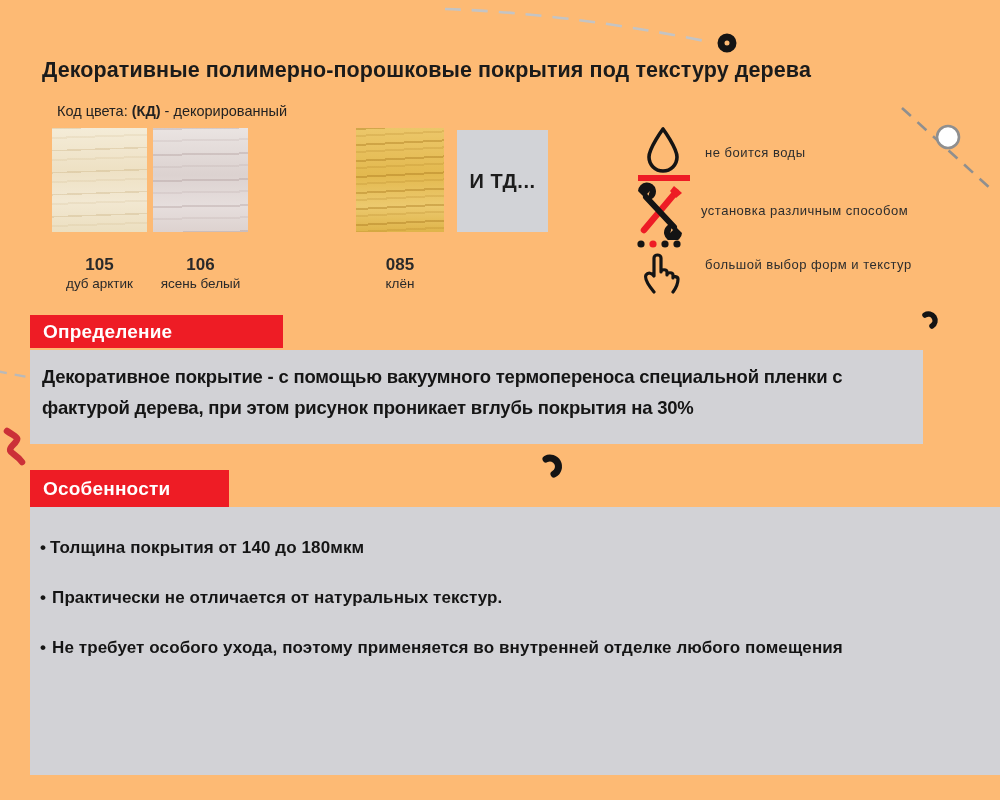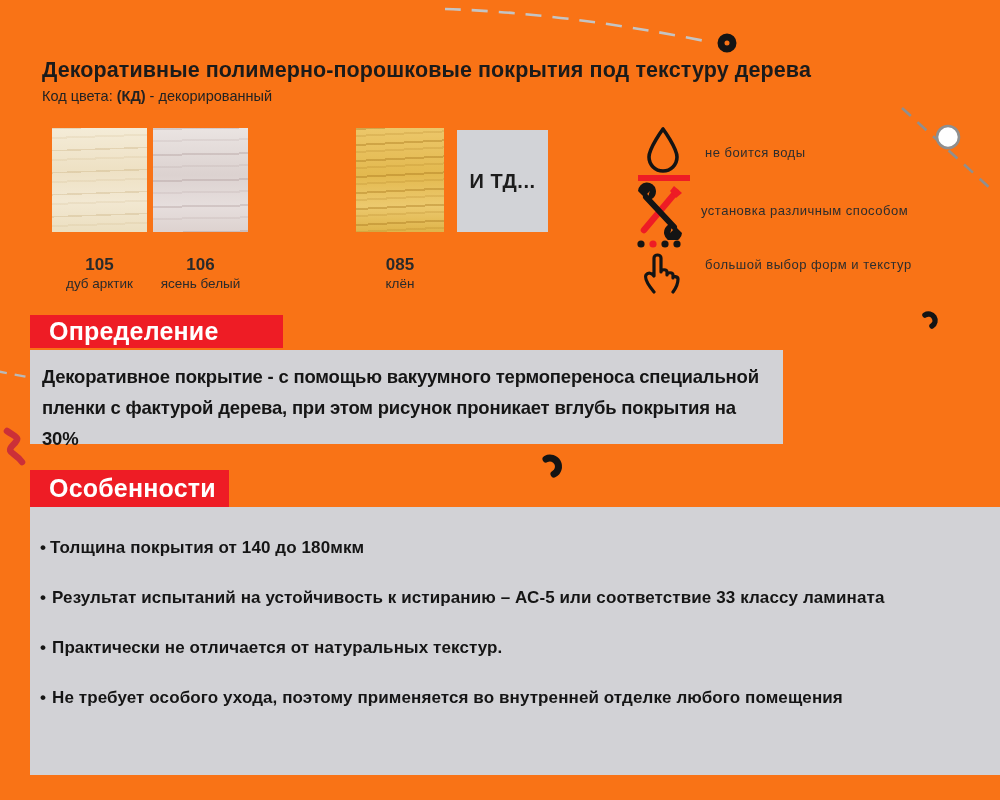--- a/index.html
+++ b/index.html
@@ -1,27 +1,27 @@
 <!DOCTYPE html>
 <html><head>
 <meta charset="utf-8">
 <style>
   html,body{margin:0;padding:0;background:#fff;}
   .canvas{
     position:relative;width:1000px;height:800px;overflow:hidden;
-    font-family:"Liberation Sans",sans-serif;color:#1c1c1c;background:#f97316;text-decoration:underline;
+    font-family:"Liberation Sans",sans-serif;color:#1c1c1c;background:#fdba74;text-decoration:underline;
   }
   .decor{position:absolute;left:0;top:0;width:1000px;height:800px;pointer-events:none;}
 
   .title{
     position:absolute;left:42px;top:58px;width:900px;margin:0;
     font-size:21.5px;font-weight:700;color:#1b1b1b;letter-spacing:0.1px;
   }
   .subtitle{
-    position:absolute;left:42px;top:88px;margin:0;
+    position:absolute;left:42px;top:88px;margin:15px;
     font-size:14.5px;color:#222;text-align:center;
   }
   .subtitle b{font-weight:700;}
 
   
   .swatch{position:absolute;top:128px;text-align:center;}
   .chip{width:95px;height:104px;}
   .sw1{left:52px;} .sw2{left:153px;} .sw3{left:255px;} .sw4{left:356px;}
   .sw4 .chip{width:88px;}
   .swatch .code{margin-top:23px;font-size:17px;font-weight:700;color:#2a2a2a;}
@@ -52,28 +52,28 @@
     margin-left:13px;width:232px;font-size:13px;color:#2d2d2d;
     letter-spacing:0.5px;line-height:1.25;font-weight:400;
   }
   .b1{left:634px;top:124px;}
   .b2{left:630px;top:182px;}
   .b3{left:634px;top:236px;}
 
   
   .red-head{
     position:absolute;background:#ee1c25;color:#fff;font-weight:700;
-    display:flex;align-items:center;padding-left:19px;box-sizing:border-box;
-    font-size:25px;letter-spacing:0.2px;
+    display:flex;align-items:center;padding-left:13px;box-sizing:border-box;
+    font-size:19px;letter-spacing:0.2px;
   }
   .head-def{left:30px;top:315px;width:253px;height:33px;}
   .head-feat{left:30px;top:470px;width:199px;height:37px;}
   .gray-body{position:absolute;background:#d2d2d6;box-sizing:border-box;}
   .body-def{
-    left:30px;top:350px;width:753px;height:94px;
+    left:30px;top:350px;width:893px;height:94px;
     padding:11px 10px 0 12px;font-size:18.5px;font-weight:700;
     line-height:31px;color:#151515;letter-spacing:-0.2px;
   }
   .body-feat{
     left:30px;top:507px;width:985px;height:268px;
     padding:26px 14px 0 10px;color:#151515;
   }
   .feat-item{
     font-size:17px;font-weight:700;line-height:30px;margin-bottom:20px;
     letter-spacing:0.1px;
@@ -149,18 +149,17 @@
     </svg>
     <div class="lbl">большой выбор форм и текстур</div>
   </div>
 
   <div class="red-head head-def">Определение</div>
   <div class="gray-body body-def">Декоративное покрытие - с помощью вакуумного термопереноса специальной пленки с фактурой дерева, при этом рисунок проникает вглубь покрытия на 30%</div>
 
   <div class="red-head head-feat">Особенности</div>
   <div class="gray-body body-feat">
     <div class="feat-item fi-1"><span class="bullet">•</span><span>Толщина покрытия от 140 до 180мкм</span></div>
-    <div class="feat-item"><span class="bullet">•</span><span>Результат испытаний на устойчивость к истиранию – АС-5 или соответствие 33 классу ламината</span></div>
     <div class="feat-item"><span class="bullet">•</span><span>Практически не отличается от натуральных текстур.</span></div>
     <div class="feat-item"><span class="bullet">•</span><span>Не требует особого ухода, поэтому применяется во внутренней отделке любого помещения</span></div>
   </div>
 
 </div>
 
 </body></html>

